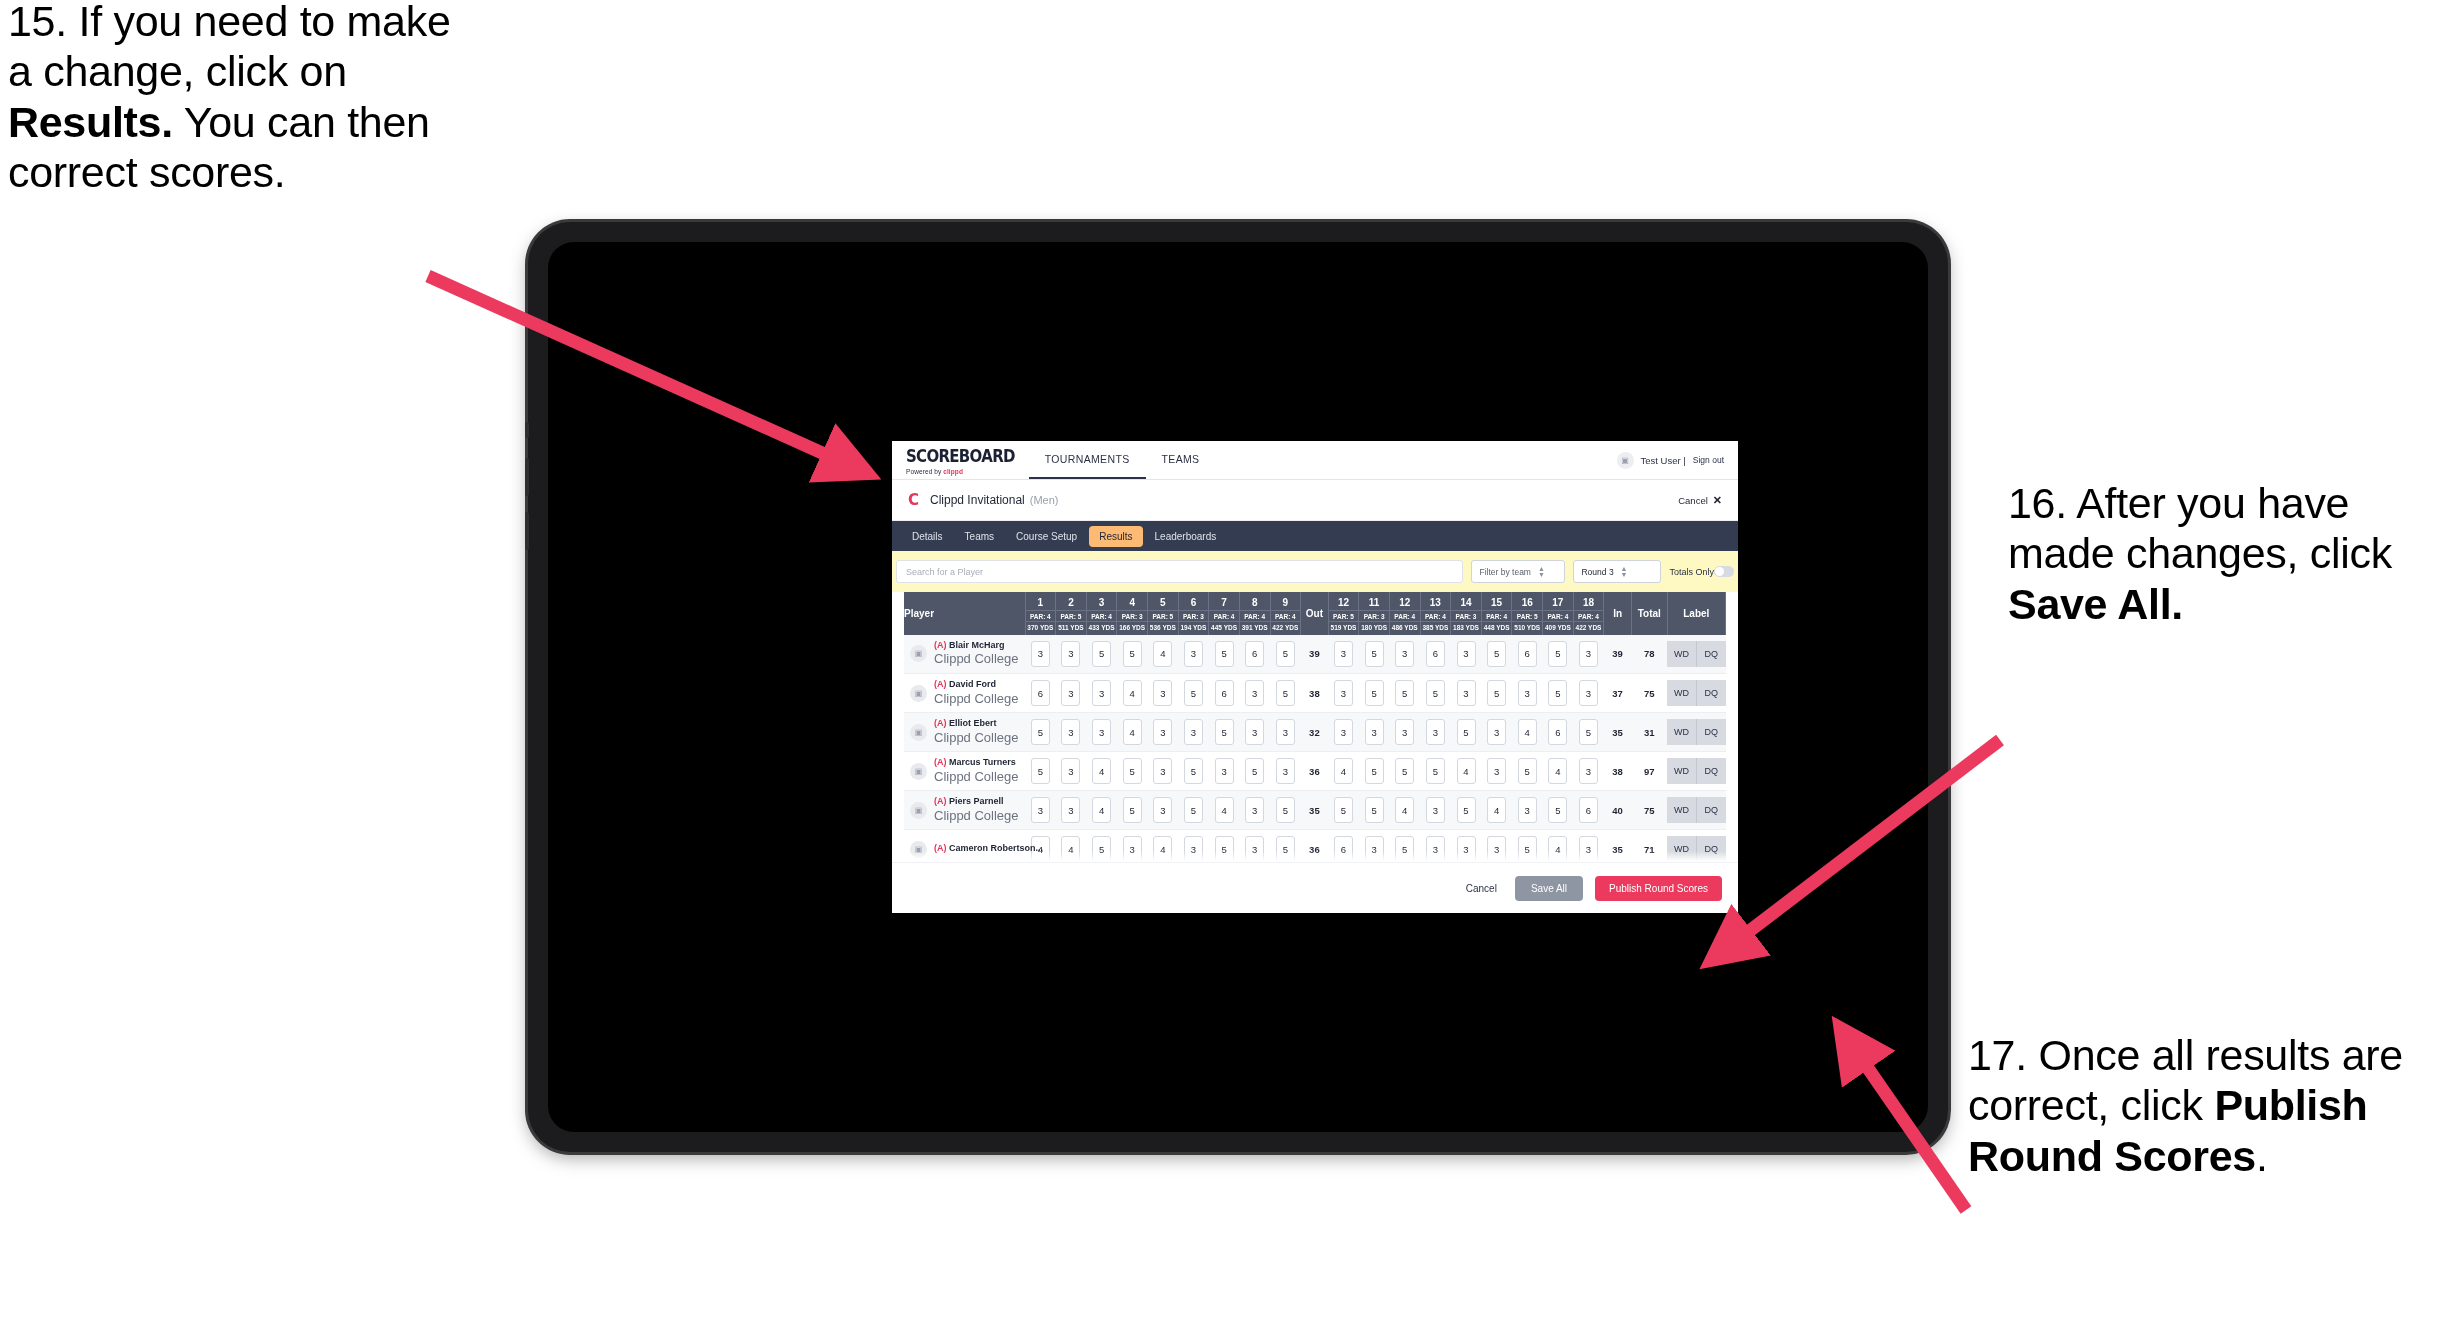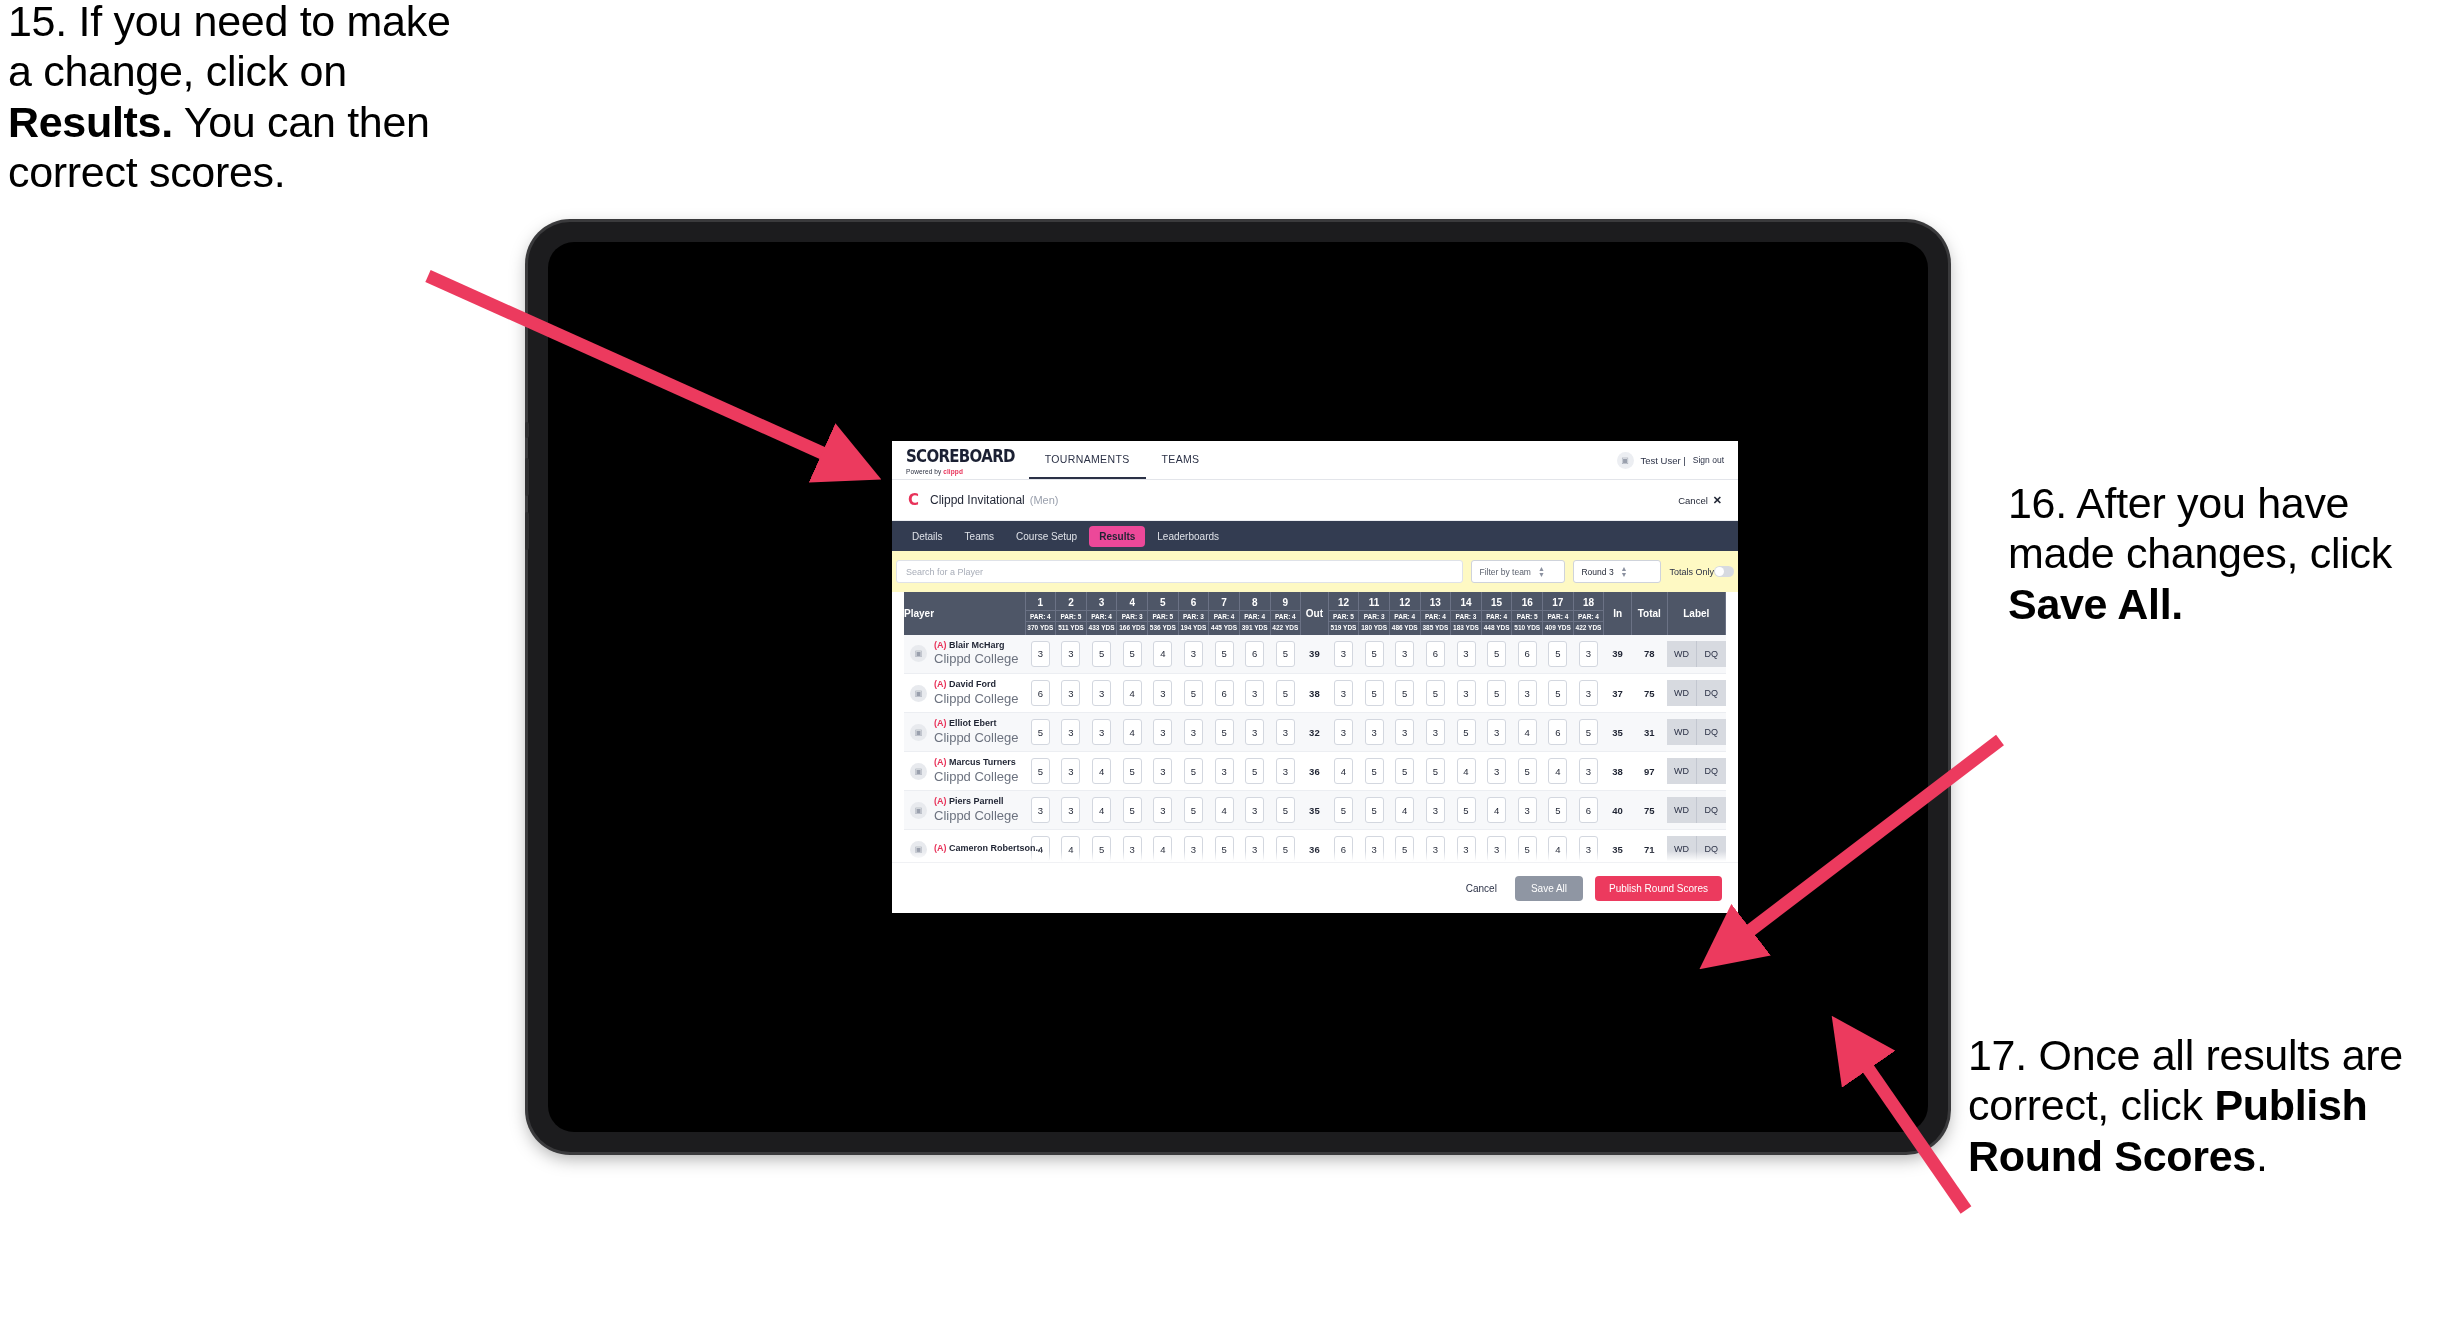--- a/index.html
+++ b/index.html
@@ -91,21 +91,21 @@
   #cancel-x{margin-left:auto;font-size:9.5px;color:#1f2433;display:flex;align-items:center;gap:5px;cursor:pointer;}
   #cancel-x .x{font-size:11px;font-weight:bold;}
 
   
   #tabstrip{
     background:#333c51;height:30px;display:flex;align-items:center;padding:0 10px;gap:2px;
   }
   .tab{
     font-size:10px;color:#dfe2e8;padding:5px 10px;border-radius:4px;cursor:pointer;
   }
-  .tab.active{background:#ec4899;color:#1f2433;font-weight:bold;}
+  .tab.active{background:#fdba74;color:#1f2433;}
 
   
   #toolbar{
     display:flex;align-items:center;gap:8px;padding:9px 4px;background:#fef9c3;
   }
   #search-input{
     flex:1;height:21px;border:1px solid #dfe2e8;border-radius:3px;background:#fff;
     font-size:9px;color:#a8adb8;display:flex;align-items:center;padding:0 9px;
   }
   .select-box{

